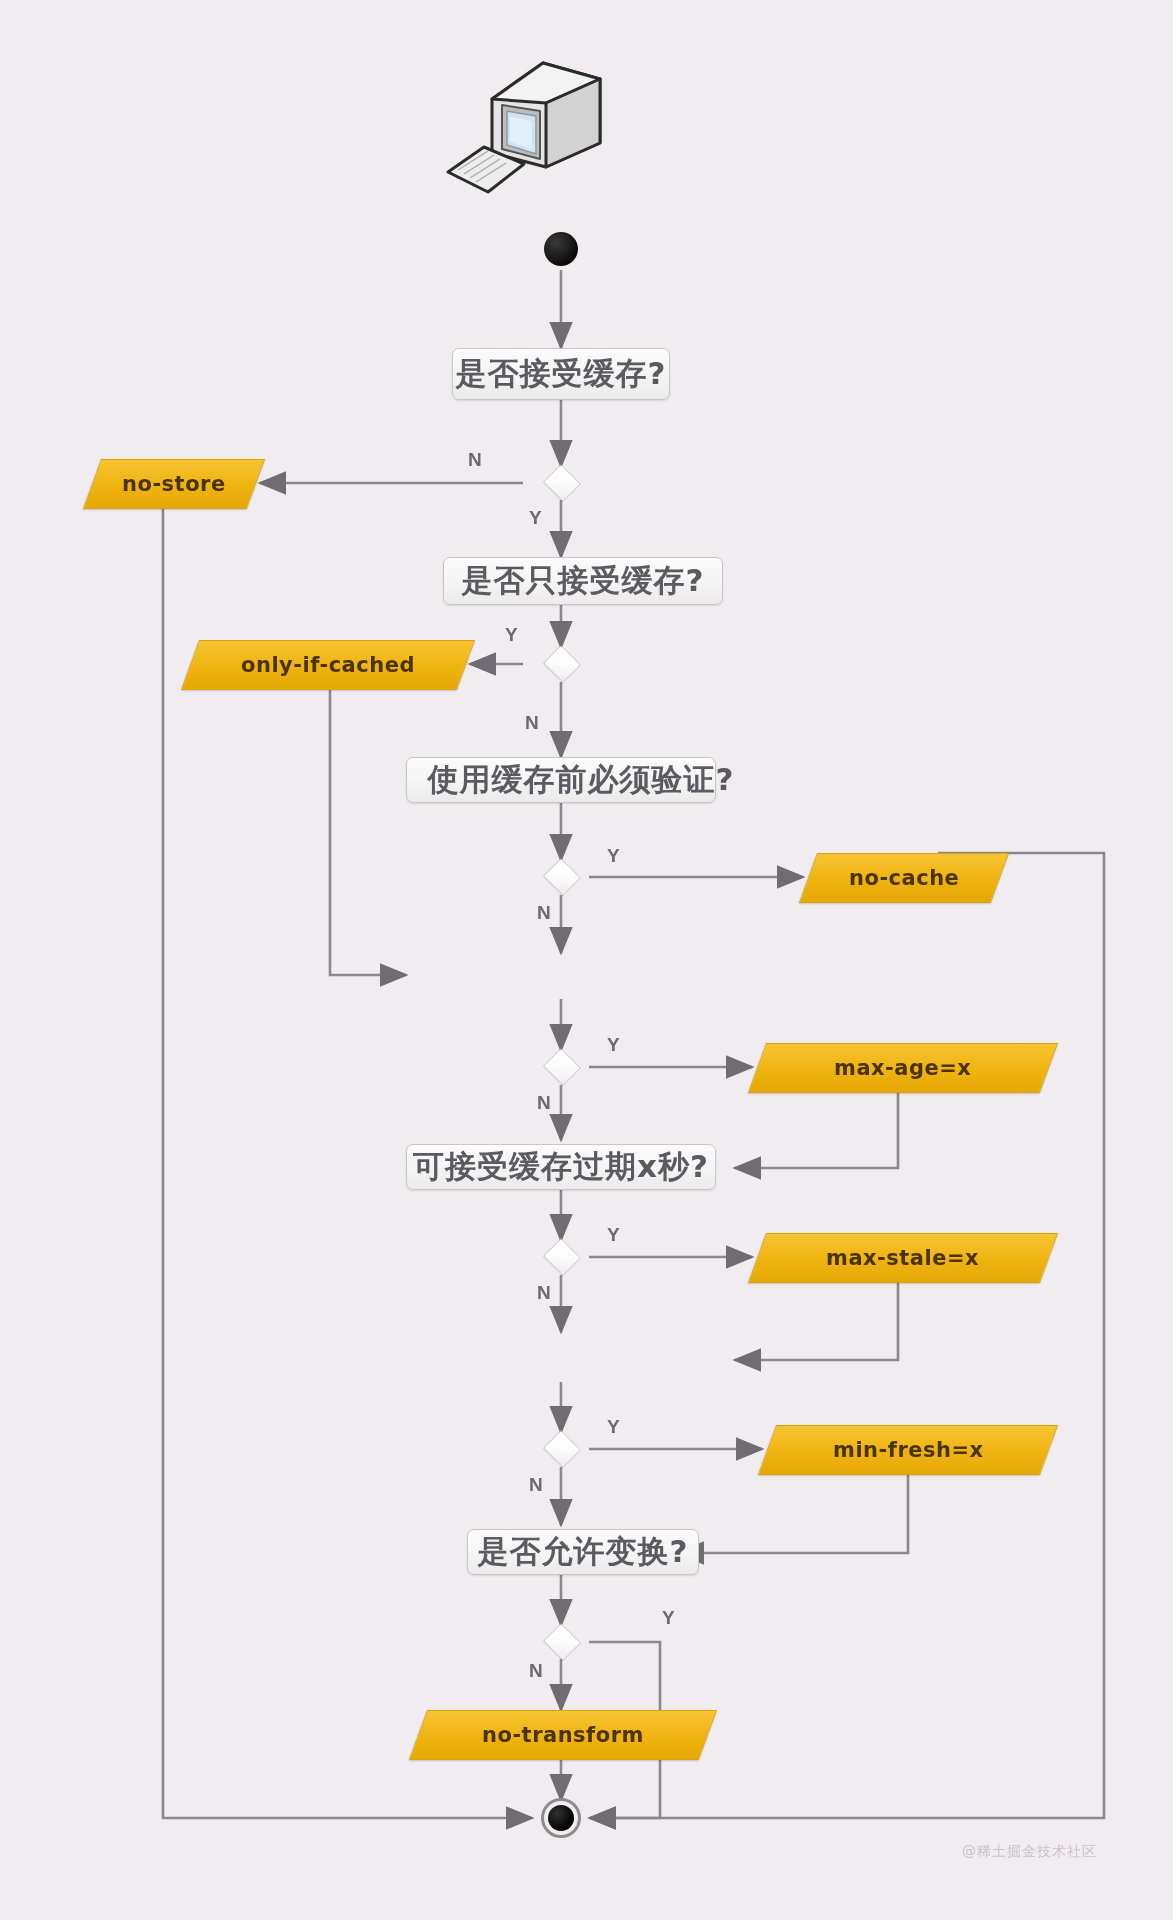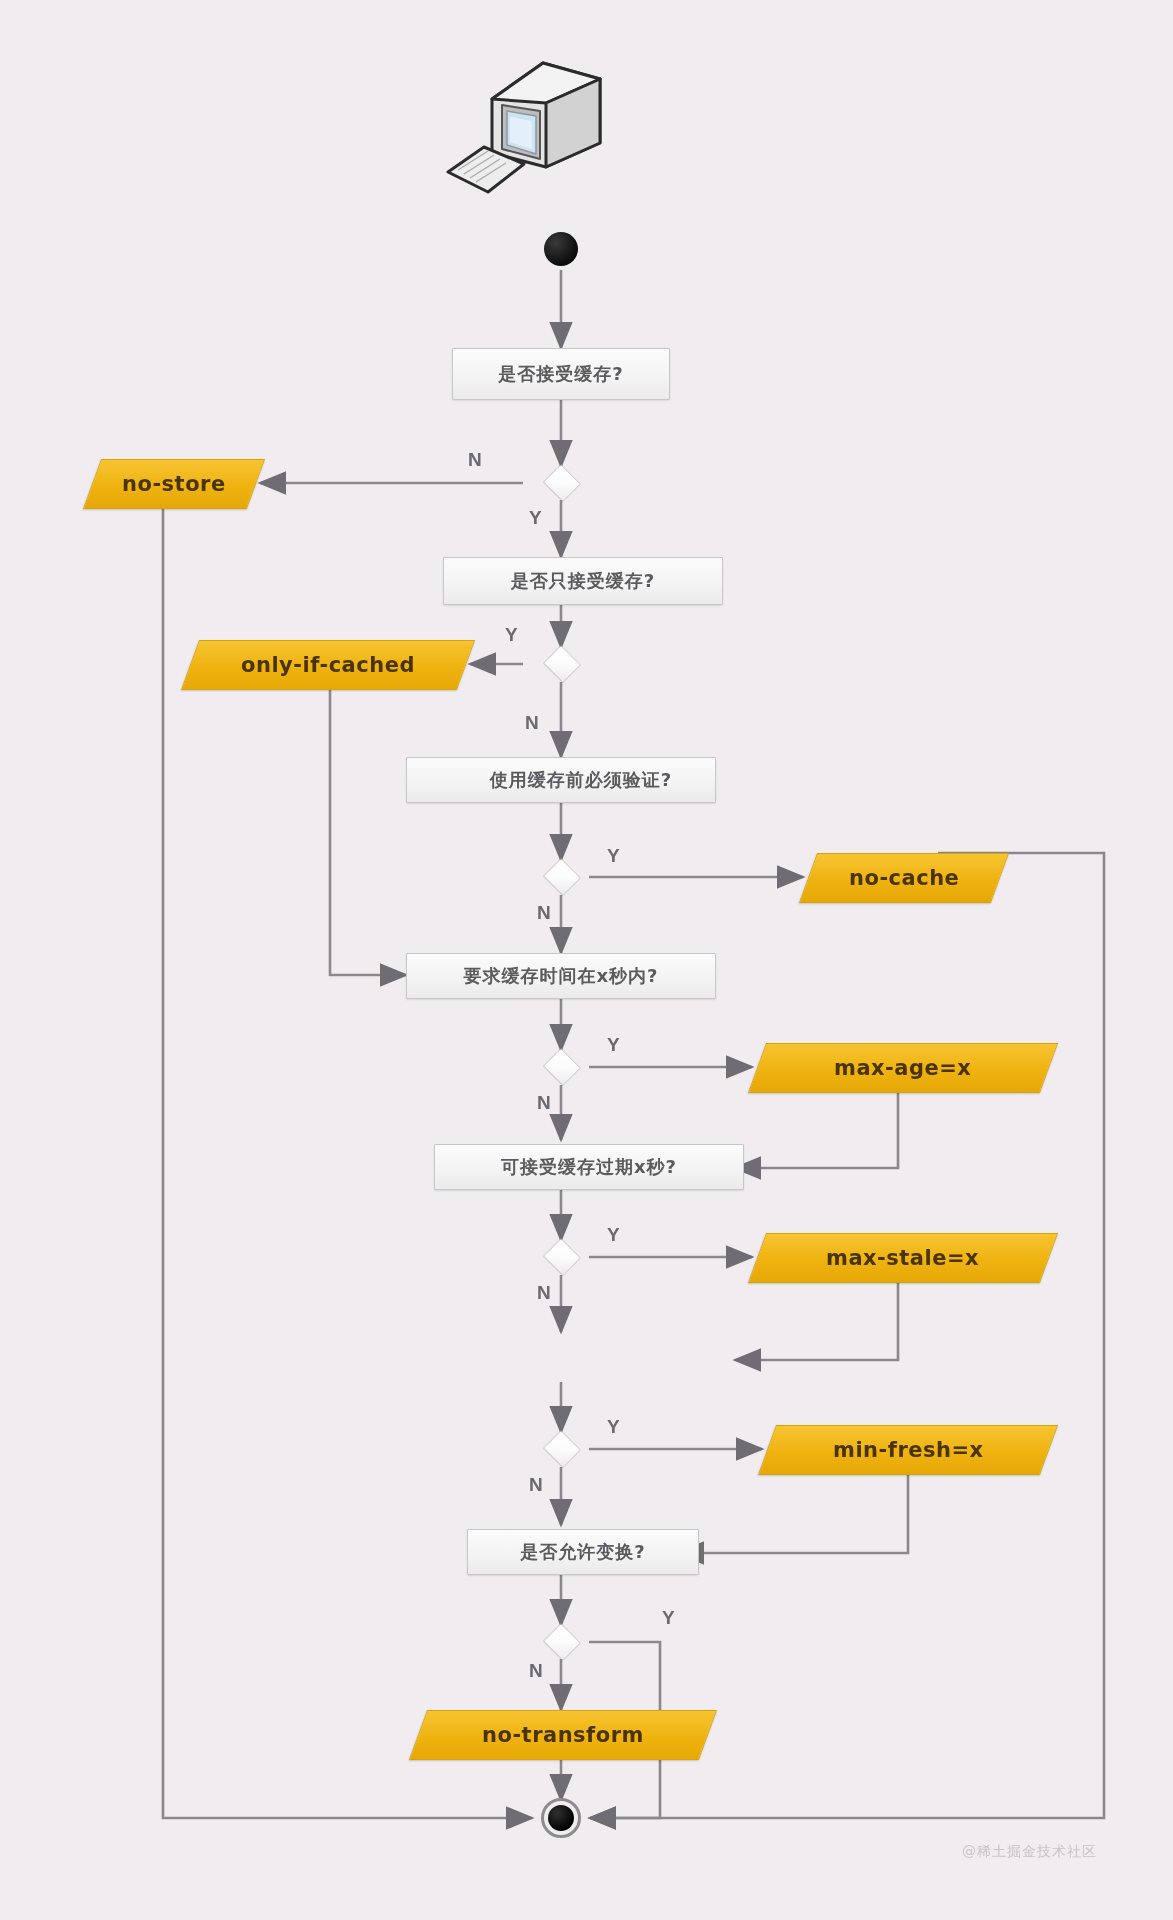--- a/index.html
+++ b/index.html
@@ -22,26 +22,26 @@
     left: 0; top: 0;
     width: 1173px;
     height: 1920px;
   }
   
   .qbox {
     position: absolute;
     box-sizing: border-box;
     background: linear-gradient(180deg, #fbfbfb 0%, #f4f4f4 55%, #eceaea 100%);
     border: 1px solid #c9c6c8;
-    border-radius: 1px;
+    border-radius: 7px;
     display: flex;
     align-items: center;
     justify-content: center;
     color: #5a5a60;
-    font-size: 18px;
+    font-size: 31px;
     font-weight: bold;
     letter-spacing: 1px;
     white-space: nowrap;
     box-shadow: 0 1px 2px rgba(0,0,0,0.10);
     font-family: "DejaVu Sans", "Liberation Sans", sans-serif;
     text-align: right;
   }
   
   .tag {
     position: absolute;
@@ -214,23 +214,22 @@
   </svg>
 
   <div class="startnode" style="left:544px; top:232px;"></div>
 
   <div class="qbox" style="left:452px; top:348px; width:218px; height:52px;">是否接受缓存?</div>
 
   <div class="qbox" style="left:443px; top:557px; width:280px; height:48px;">是否只接受缓存?</div>
 
   <div class="qbox" style="left:406px; top:757px; width:310px; height:46px;padding-left:40px;">使用缓存前必须验证?</div>
 
-  <div class="qbox" style="left:406px; top:953px; width:310px; height:46px;">要求缓存时间在x秒内?</div>
-
-  <div class="qbox" style="left:406px; top:1144px; width:310px; height:46px;margin-left:28px;">可接受缓存过期x秒?</div>
+
+  <div class="qbox" style="left:406px; top:1144px; width:310px; height:46px;">可接受缓存过期x秒?</div>
 
 
   <div class="qbox" style="left:446px; top:1529px; width:232px; height:46px;margin-left:21px;">是否允许变换?</div>
 
   <div class="diamond" style="left:535px; top:466px;">
       <i></i>
     </div>
   <div class="diamond" style="left:535px; top:647px;">
       <i></i>
     </div>

